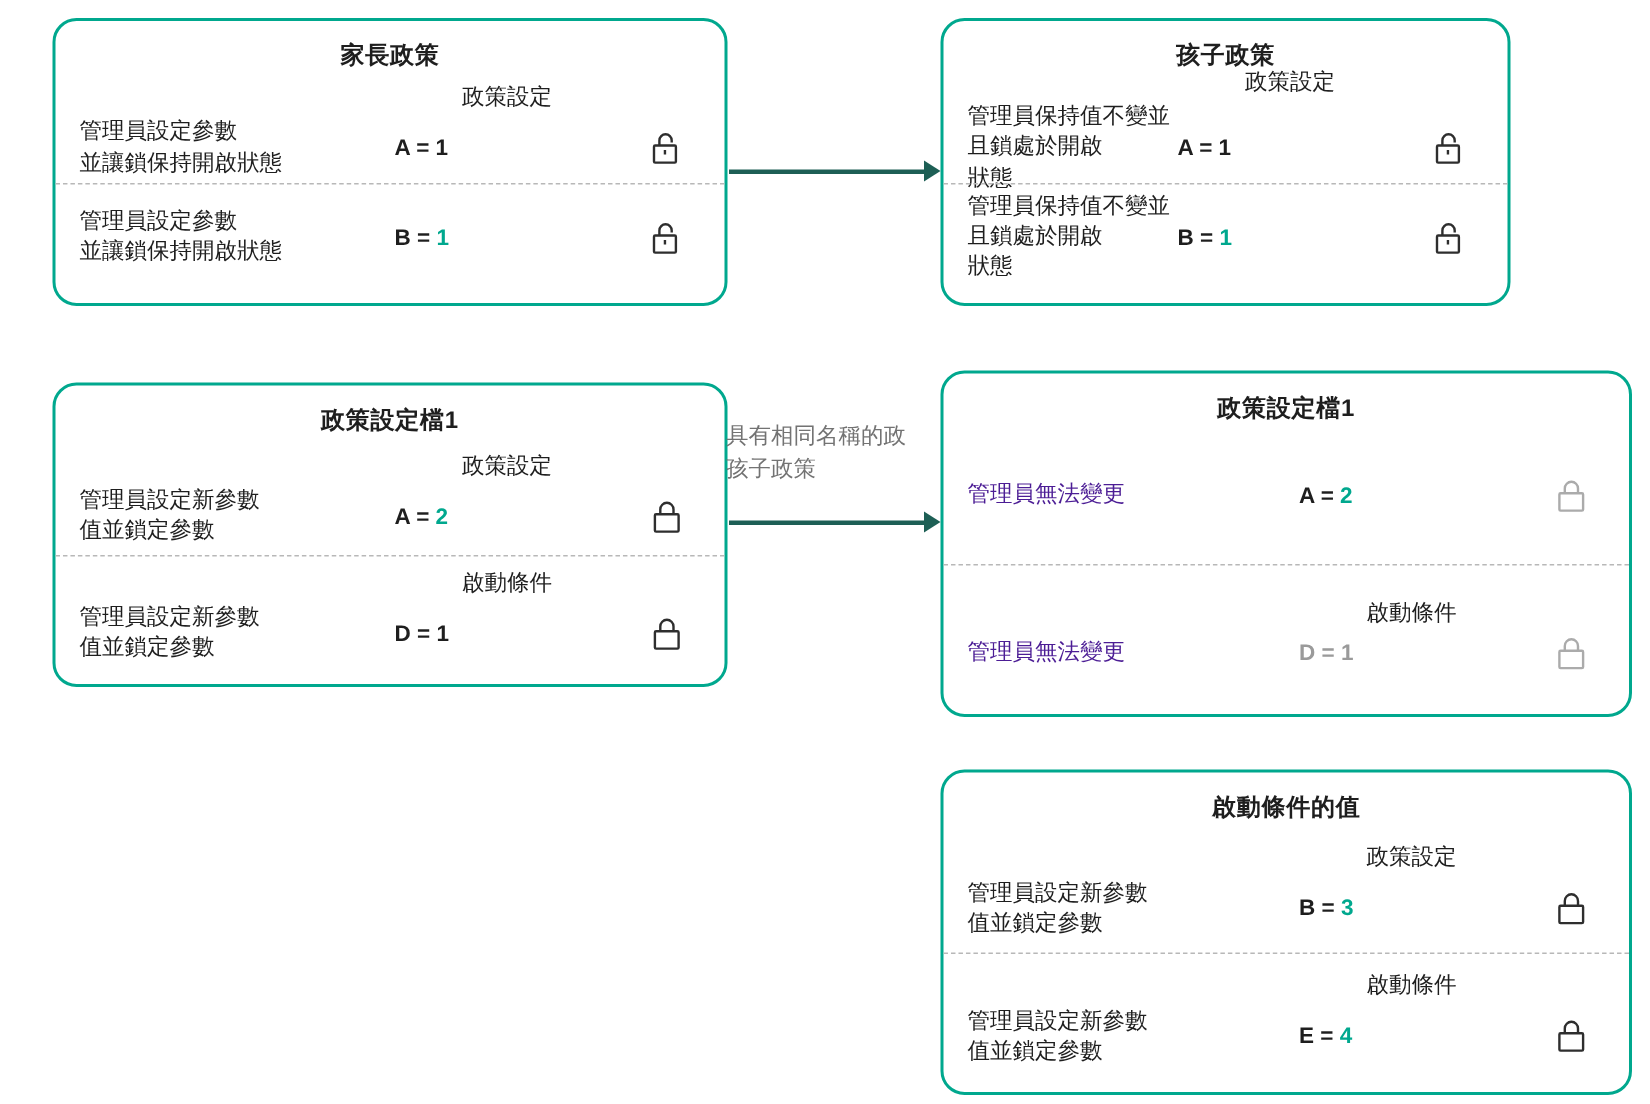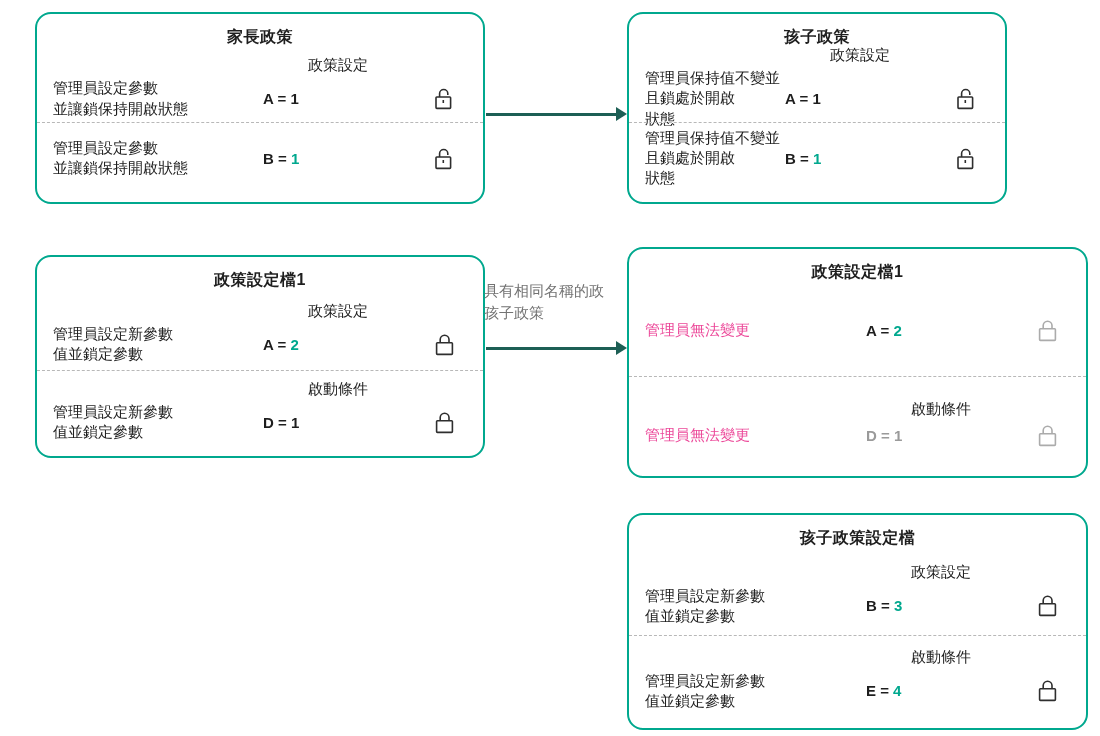--- a/index.html
+++ b/index.html
@@ -26,21 +26,21 @@
   .section.divided{border-top:1px dashed #b8b8b8;}
   .grid{
     display:grid;grid-template-columns:1fr 150px 62px;
     align-items:center;padding-right:8px;
   }
   .sec-header{
     grid-column:2;text-align:center;font-size:15px;line-height:1.3;
     padding:2px 0 4px;
   }
   .left-text{padding-left:16px;font-size:15px;line-height:1.35;}
-  .muted{color:#ec4899;}
+  .muted{color:#4c1d95;}
   .value-cell{font-size:15px;font-weight:700;white-space:nowrap;}
   .value-cell.muted{color:#9a9a9a;}
   .accent{color:#00A88E;}
   .lock-cell{display:flex;justify-content:center;align-items:center;color:#2e2e2e;}
   .lock-cell.muted{color:#ababab;}
   svg.lock{display:block;}
 
   
   .arrow-line{position:absolute;height:0;border-top:3px solid #1d5f55;}
   .arrow-head{
@@ -227,21 +227,21 @@
           <svg class="lock" width="23" height="25" viewBox="0 0 23 25" fill="none" stroke="currentColor" stroke-width="1.6">
             <rect x="3.6" y="10.8" width="15.8" height="11.6" rx="0.8"></rect>
             <path d="M7.2 10.8 V7.6 a4.4 4.4 0 0 1 8.8 0 v3.2"></path>
           </svg>
         </div>
       </div>
     </div>
   </div>
 
   <div class="box" id="box-childprof">
-    <div class="box-title">孩子政策設定檔</div>
+    <div class="box-title">啟動條件的值</div>
     <div class="section">
       <div class="grid">
         <div class="sec-header">
           <div>政策設定</div>
           <div></div>
         </div>
       </div>
       <div class="grid">
         <div class="left-text">
           <div>管理員設定新參數</div>

